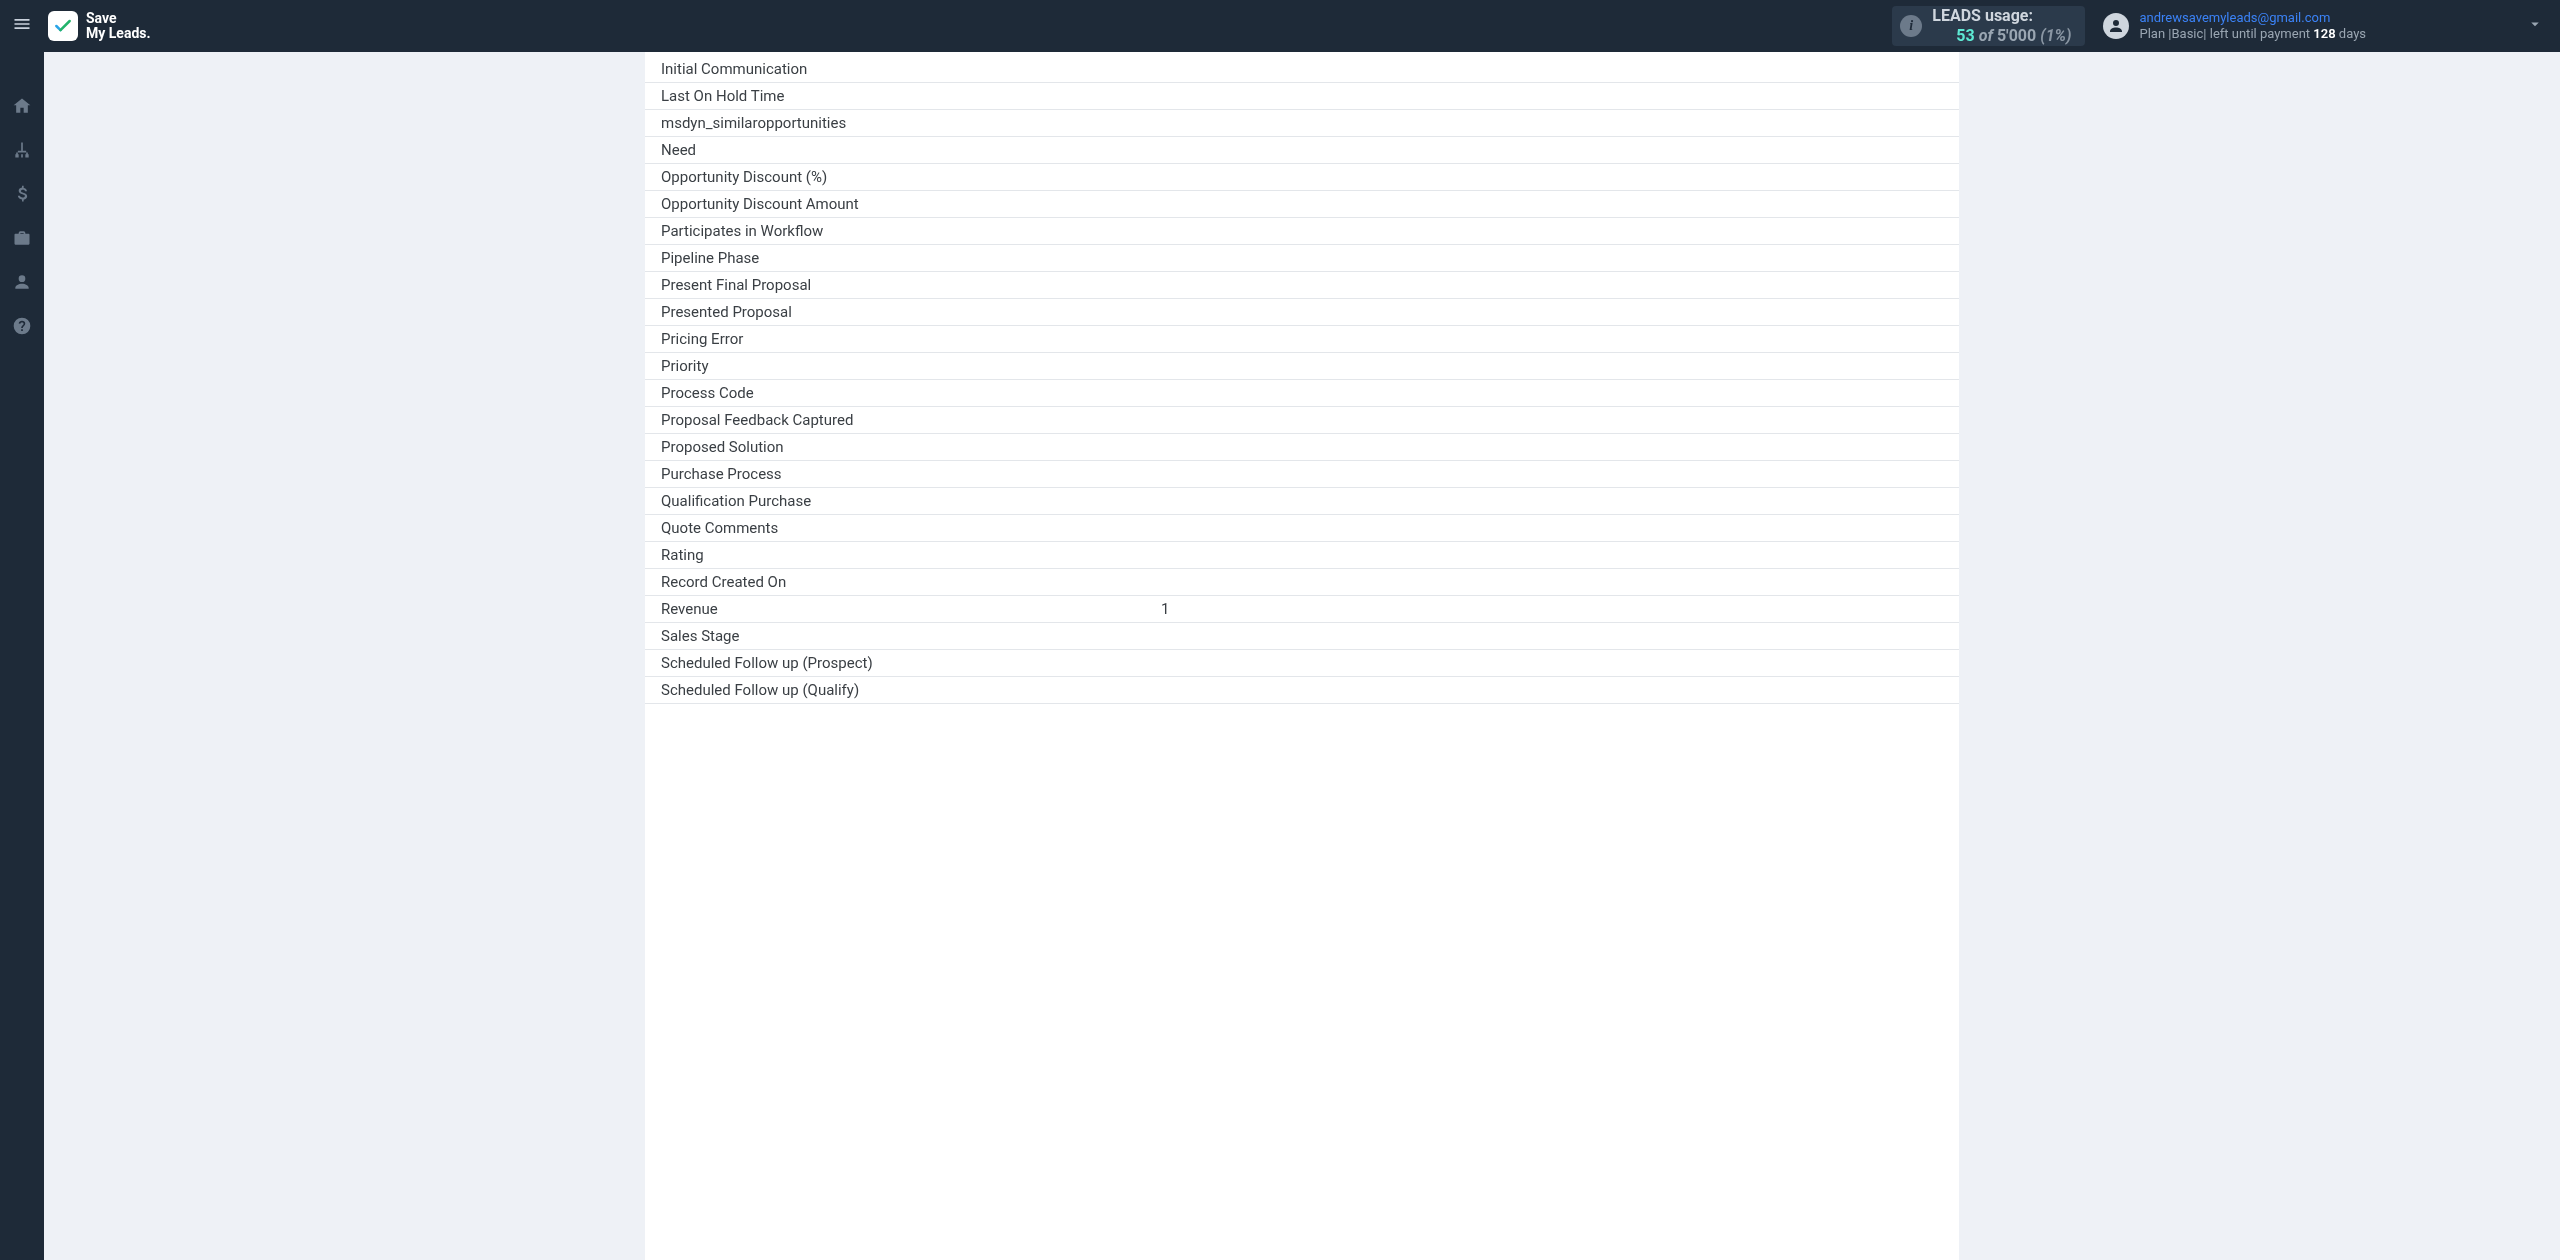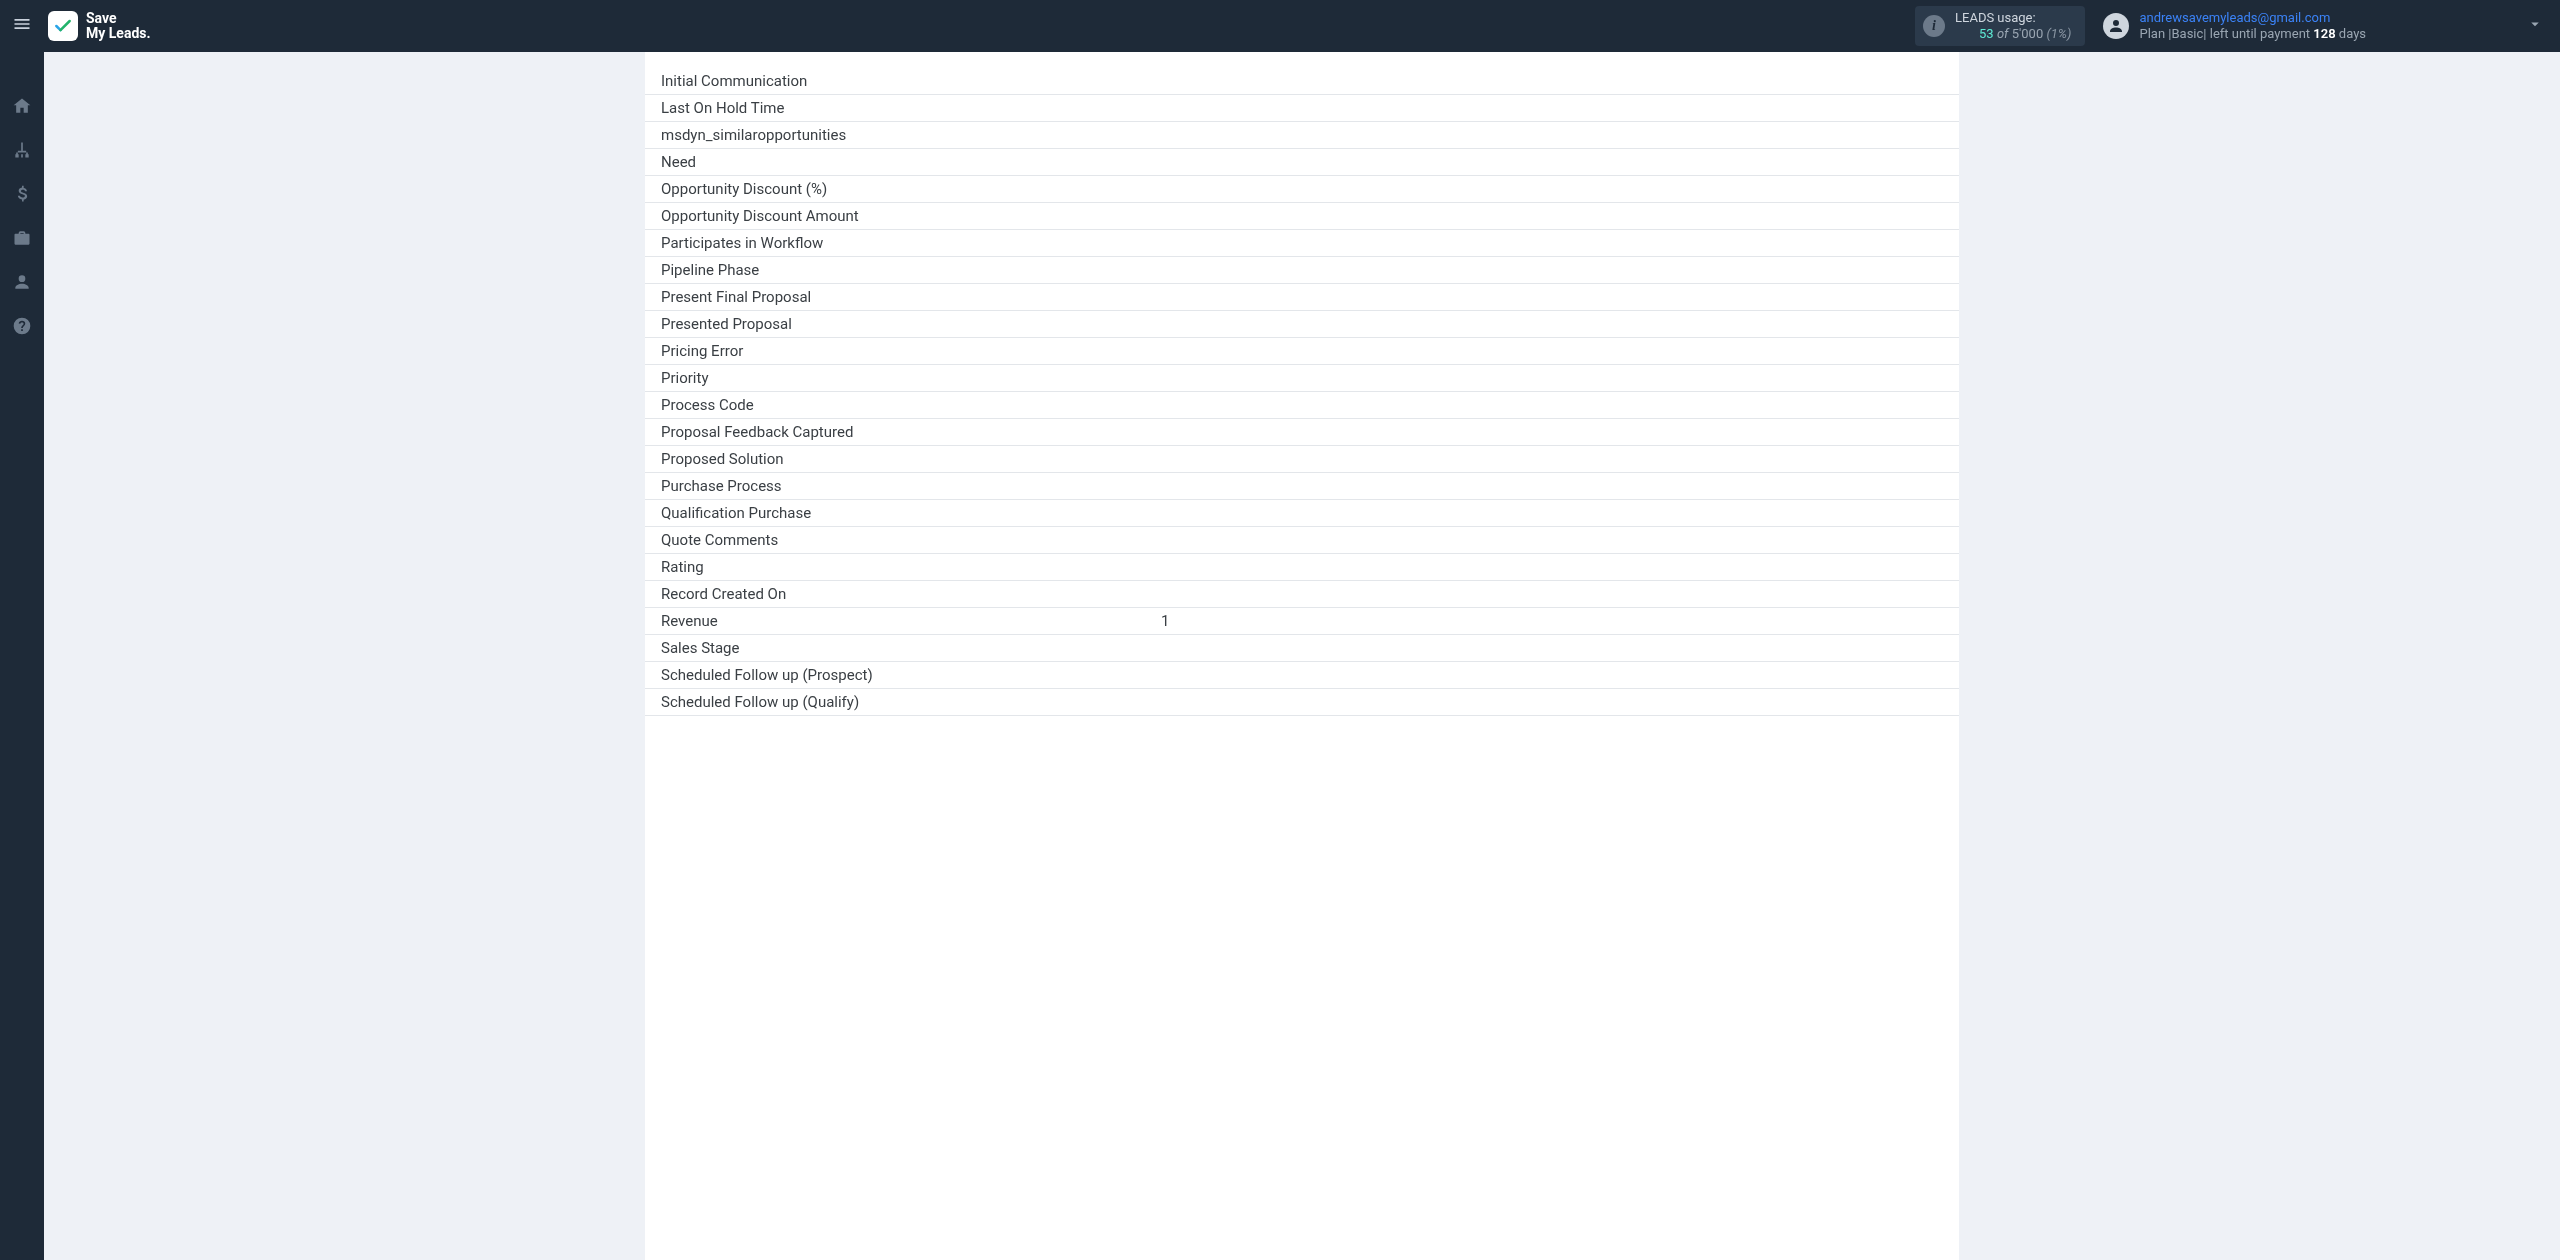--- a/index.html
+++ b/index.html
@@ -54,21 +54,21 @@
     margin-right: 18px;
   }
   .info-circle {
     width: 22px; height: 22px; border-radius: 50%;
     background: #6c7a8a;
     display: flex; align-items: center; justify-content: center;
     font-family: Georgia, serif;
     font-style: italic; font-weight: 700;
     font-size: 14px; color: #1e2a38;
   }
-  .usage-lines { font-size: 13px; line-height: 1.25; }
+  .usage-lines { font-size: 16px; line-height: 1.25; font-weight: bold; }
   .usage-top { color: #cfd6de; }
   .usage-bottom .used { color: #5eead4; margin-left: 24px; }
   .usage-bottom .of { color: #9aa6b2; font-style: italic; }
   .usage-bottom .total { color: #9aa6b2; }
   .usage-bottom .pct { color: #8a96a3; font-style: italic; }
 
   .account-box {
     display: flex; align-items: center; gap: 10px;
     cursor: pointer;
   }
@@ -128,21 +128,21 @@
   }
   .row {
     display: flex;
     align-items: center;
     border-bottom: 1px solid #e3e6ea;
     min-height: 27px;
     padding: 3.5px 0 3.5px 16px;
     font-size: 15px;
     color: #3a3f44;
   }
-  .row:first-child { padding-top: 20px; }
+  .row:first-child { padding-top: 8px; }
   .field-label {
     flex: 0 0 500px;
   }
   .field-value {
     flex: 1;
     color: #3a3f44;
   }
 </style>
 </head>
 <body>

